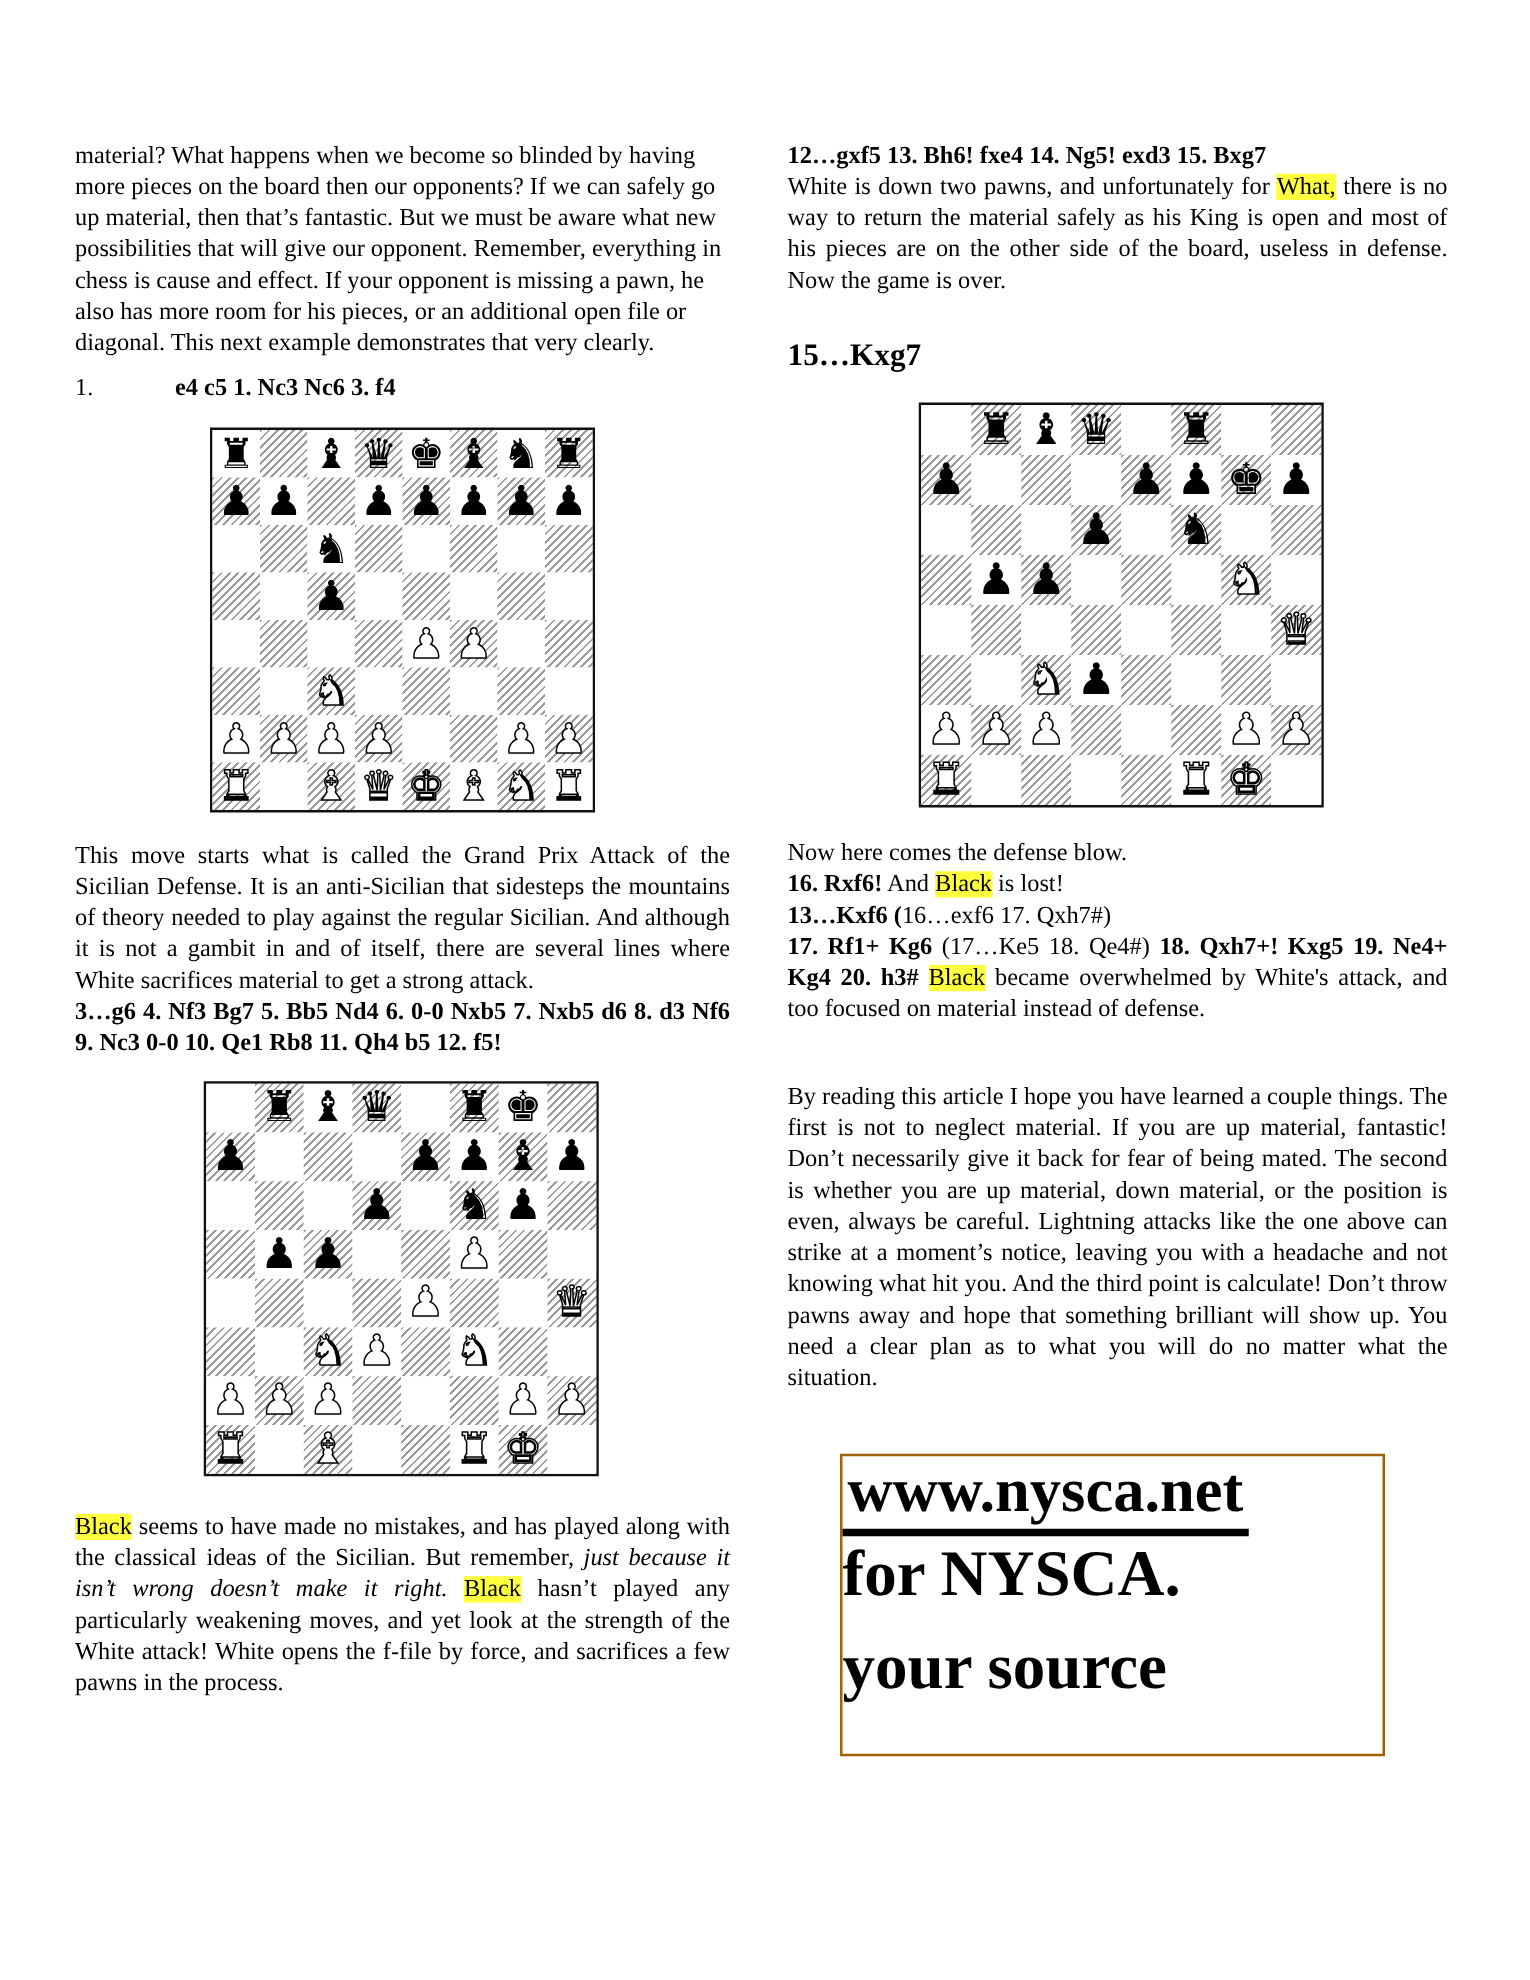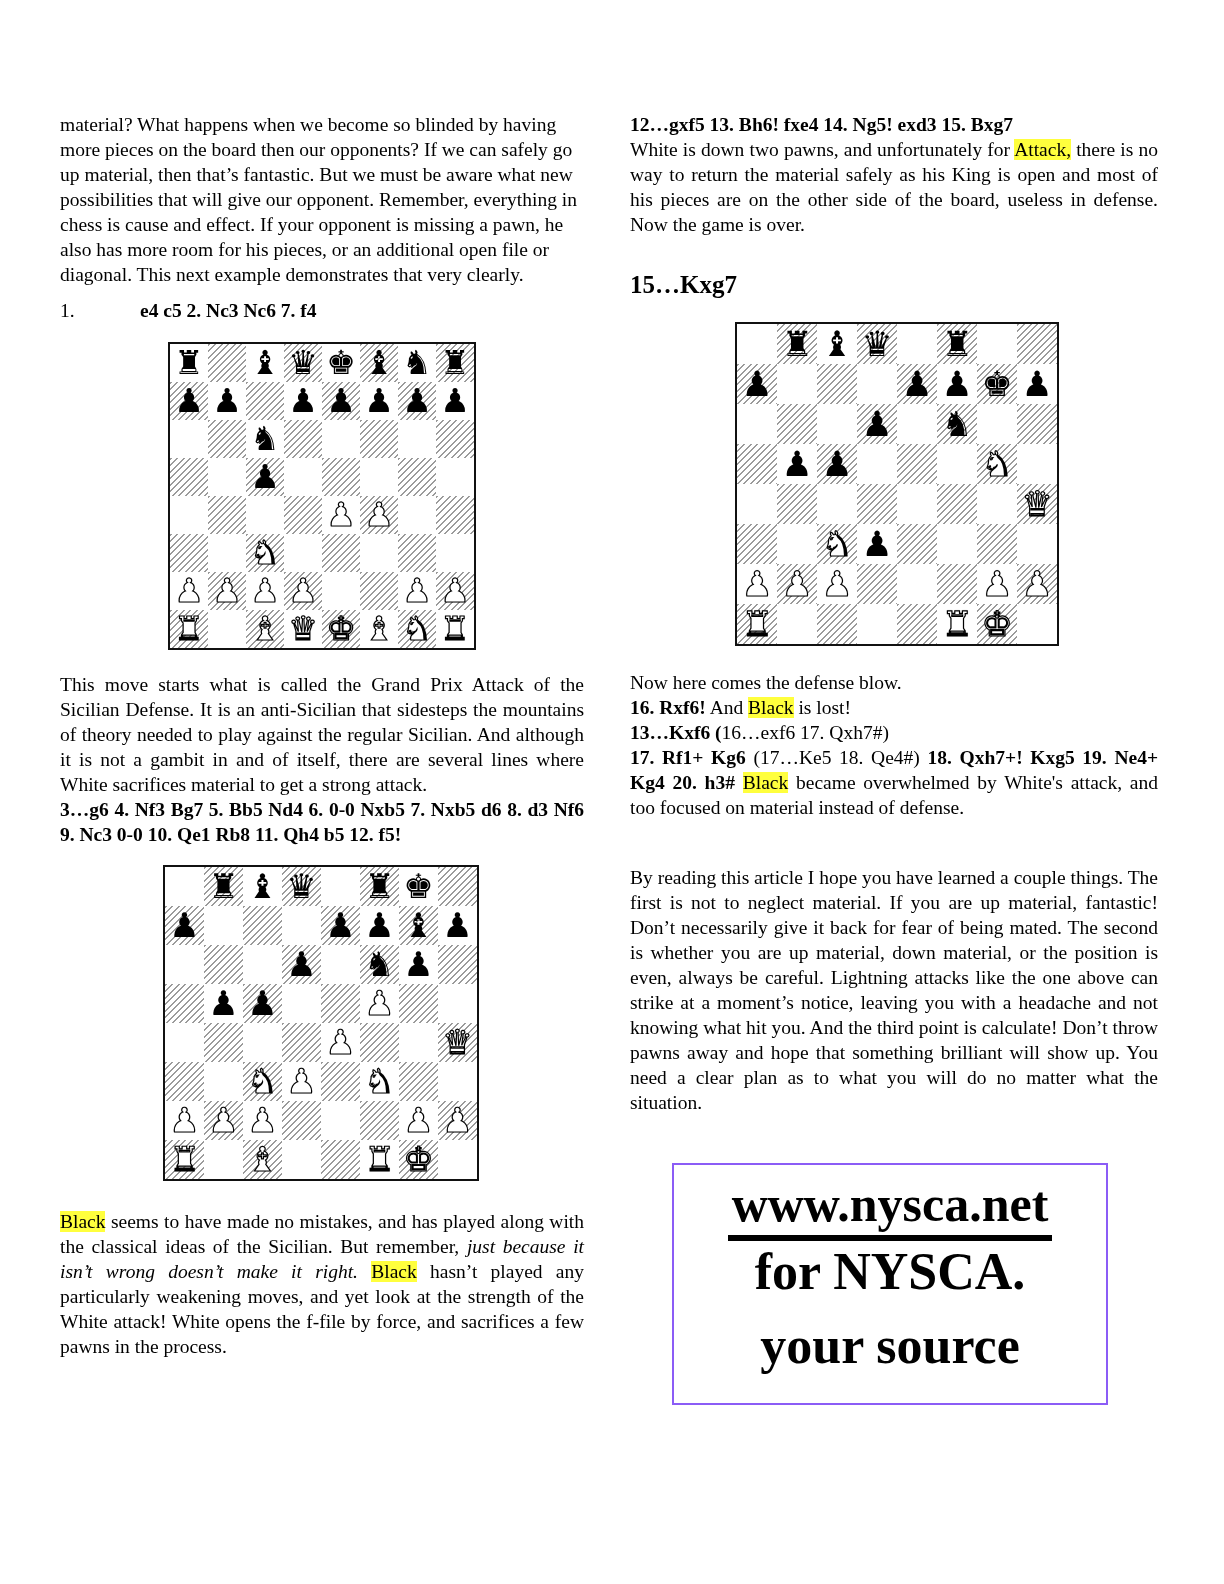--- a/index.html
+++ b/index.html
@@ -59,43 +59,42 @@
   .h2 { margin-top:35px; font-weight:bold; font-size:25px; line-height:25px; }
   .killer { margin-top:24px; }
   .killer p { margin:0; }
   .p5 { margin-top:45px; }
 
   
   .ad-box {
     box-sizing:border-box;
     margin-top:48px; margin-left:42px;
     width:436px; height:242px;
-    border:2px solid #8b5cf6;
-    padding-top:14px;
-    text-align:center;
+    border:2px solid #a16207;
+    padding-top:2px;
   }
   .ad-url-line { line-height:1; }
   .ad-url {
     display:inline-block;
     font-weight:bold; font-size:50px; line-height:1;
     border-bottom:6px solid #000; padding:0 4px 6px 4px;
   }
   .ad-line { font-weight:bold; font-size:52px; line-height:62px; }
   .ad-line.first { margin-top:12px; }
 </style>
 </head>
 <body>
 
 <div class="page">
 
   <div class="col col-left">
     <p class="body">material?  What happens when we become so blinded by having more pieces on the board then our opponents? If we can safely go up material, then that’s fantastic. But we must be aware what new possibilities that will give our opponent. Remember, everything in chess is cause and effect.  If your opponent is missing a pawn, he also has more room for his pieces, or an additional open file or diagonal. This next example demonstrates that very clearly.</p>
 
     <div class="movelist-row">
-      <span class="num">1.</span><span class="bold">e4 c5 2. Nc3 Nc6 7. f4</span>
+      <span class="num">1.</span><span class="bold">e4 c5 1. Nc3 Nc6 3. f4</span>
     </div>
 
     <div class="board-wrap">
       <div id="board1" class="board">
           <div class="sq light">
             <span class="piece bk">♜</span>
           </div>
           <div class="sq dark"></div>
           <div class="sq light">
             <span class="piece bk">♝</span>
@@ -354,21 +353,21 @@
           </div>
           <div class="sq light"></div>
         </div>
     </div>
 
     <p class="body just p3"><span class="hl">Black</span><span> seems to have made no mistakes, and has played along with the classical ideas of the Sicilian. But remember, </span><span class="i">just because it isn’t wrong doesn’t make it right.</span><span> </span><span class="hl">Black</span><span> hasn’t played any particularly weakening moves, and yet look at the strength of the White attack! White opens the f-file by force, and sacrifices a few pawns in the process.</span></p>
   </div>
 
   <div class="col col-right">
     <p class="body bold">12…gxf5 13. Bh6! fxe4 14. Ng5! exd3 15. Bxg7</p>
-    <p class="body just"><span>White is down two pawns, and unfortunately for </span><span class="hl">Attack,</span><span> there is no way to return the material safely as his King is open and most of his pieces are on the other side of the board, useless in defense. Now the game is over.</span></p>
+    <p class="body just"><span>White is down two pawns, and unfortunately for </span><span class="hl">What,</span><span> there is no way to return the material safely as his King is open and most of his pieces are on the other side of the board, useless in defense. Now the game is over.</span></p>
     <p class="h2">15…Kxg7</p>
 
     <div class="board-wrap">
       <div id="board3" class="board s40">
           <div class="sq light"></div>
           <div class="sq dark">
             <span class="piece bk">♜</span>
           </div>
           <div class="sq light">
             <span class="piece bk">♝</span>

